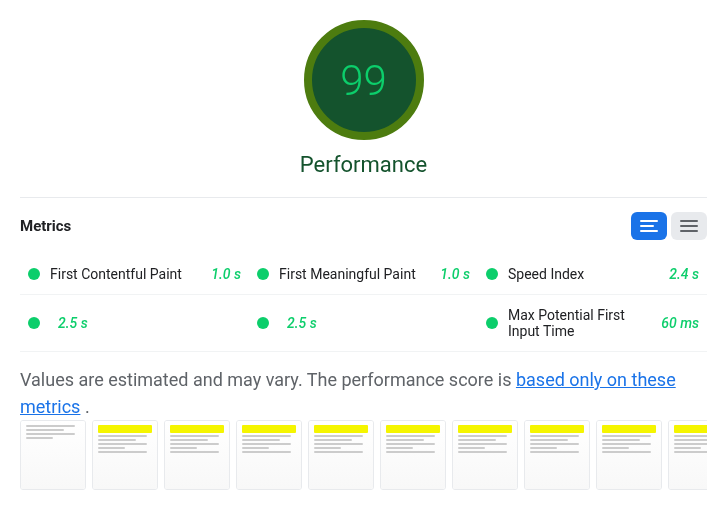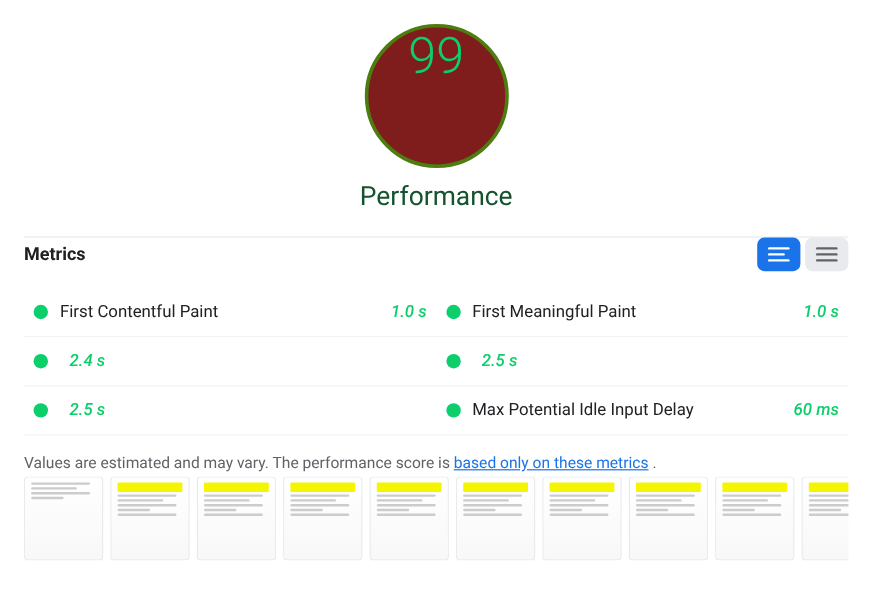--- a/index.html
+++ b/index.html
@@ -16,23 +16,24 @@
       display: flex;
       flex-direction: column;
       align-items: center;
       margin-bottom: 20px;
     }
 
     .score-circle {
       width: 120px;
       height: 120px;
       border-radius: 50%;
-      border: 3px solid #4d7c0f;
-      background: #7f1d1d;
-      display: flex;
+      border: 8px solid #4d7c0f;
+      background: #14532d;
+      display: flex;
+      align-items: center;
       justify-content: center;
       margin-bottom: 12px;
     }
 
     .score-number {
       font-size: 42px;
       font-weight: 300;
       color: #0cce6b;
     }
 
@@ -41,20 +42,21 @@
       font-weight: 400;
       color: #14532d;
     }
 
     .metrics-header {
       display: flex;
       align-items: center;
       justify-content: space-between;
       margin-bottom: 14px;
       border-top: 1px solid #e8eaed;
+      padding-top: 14px;
     }
 
     .metrics-title {
       font-size: 15px;
       font-weight: 700;
       color: #202124;
     }
 
     .view-toggle {
       display: flex;
@@ -101,21 +103,21 @@
       background: #5f6368;
       width: 18px;
     }
 
     .toggle-btn.active .toggle-icon span:nth-child(1) { width: 18px; }
     .toggle-btn.active .toggle-icon span:nth-child(2) { width: 14px; }
     .toggle-btn.active .toggle-icon span:nth-child(3) { width: 18px; }
 
     .metrics-grid {
       display: grid;
-      grid-template-columns: 1fr 1fr;
+      grid-template-columns: 1fr 1fr 1fr;
       gap: 0;
     }
 
     .metric-row {
       display: flex;
       align-items: center;
       padding: 12px 8px;
       border-bottom: 1px solid #f1f3f4;
     }
 
@@ -136,21 +138,21 @@
 
     .metric-value {
       font-size: 14px;
       color: #0cce6b;
       font-weight: 500;
       margin-left: 8px;
       font-style: italic;
     }
 
     .disclaimer {
-      font-size: 13px;
+      font-size: 18px;
       color: #5f6368;
       margin: 14px 0 0;
       line-height: 1.5;
     }
 
     .disclaimer a {
       color: #1a73e8;
       text-decoration: underline;
     }
 
@@ -237,36 +239,37 @@
   </div>
 
   <div class="metric-row">
     <div class="metric-dot"></div>
     <span class="metric-name">First Meaningful Paint</span>
     <span class="metric-value">1.0 s</span>
   </div>
 
   <div class="metric-row">
     <div class="metric-dot"></div>
+    <span class="metric-name">Speed Index</span>
     <span class="metric-value">2.4 s</span>
   </div>
 
   <div class="metric-row">
     <div class="metric-dot"></div>
     <span class="metric-value">2.5 s</span>
   </div>
 
   <div class="metric-row">
     <div class="metric-dot"></div>
     <span class="metric-value">2.5 s</span>
   </div>
 
   <div class="metric-row">
     <div class="metric-dot"></div>
-    <span class="metric-name">Max Potential Idle Input Delay</span>
+    <span class="metric-name">Max Potential First Input Time</span>
     <span class="metric-value">60 ms</span>
   </div>
 
 </div>
 
 <p class="disclaimer">
   <span>Values are estimated and may vary. The performance score is </span>
   <a href="#">based only on these metrics</a>
   <span>.</span>
 </p>

